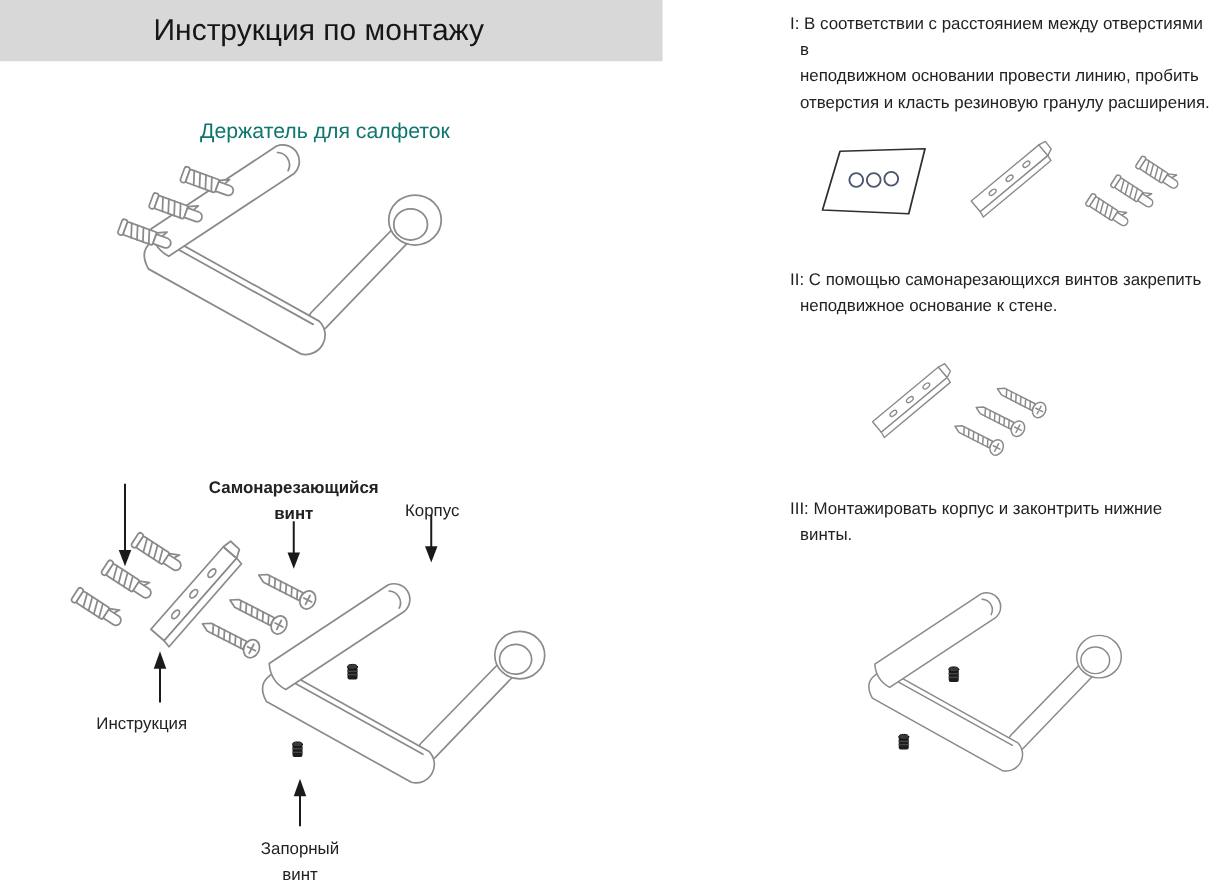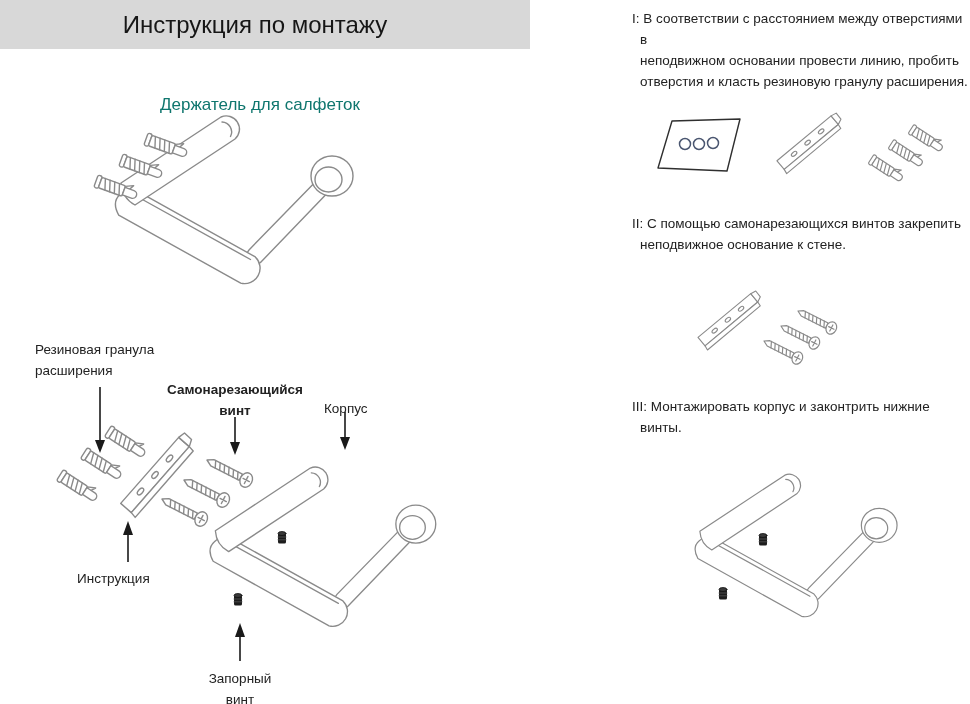--- a/index.html
+++ b/index.html
@@ -116,22 +116,20 @@
         <line x1="108" y1="177" x2="108" y2="149"></line>
           <polygon points="103,150 113,150 108,136" stroke="none"></polygon>
       </g>
       <g>
         <line x1="220" y1="276" x2="220" y2="251"></line>
           <polygon points="215,252 225,252 220,238" stroke="none"></polygon>
       </g>
     </g>
   </svg>
 
-  <div class="lbl" id="lbl-rubber">Резиновая гранула
-расширения</div>
   <div class="lbl" id="lbl-screw">Самонарезающийся
 винт</div>
   <div class="lbl" id="lbl-body">Корпус</div>
   <div class="lbl" id="lbl-base">Инструкция</div>
   <div class="lbl" id="lbl-lock">Запорный
 винт</div>
 
   <div class="step-text" id="step1">I: В соответствии с расстоянием между отверстиями в
 неподвижном основании провести линию, пробить
 отверстия и класть резиновую гранулу расширения.</div>

